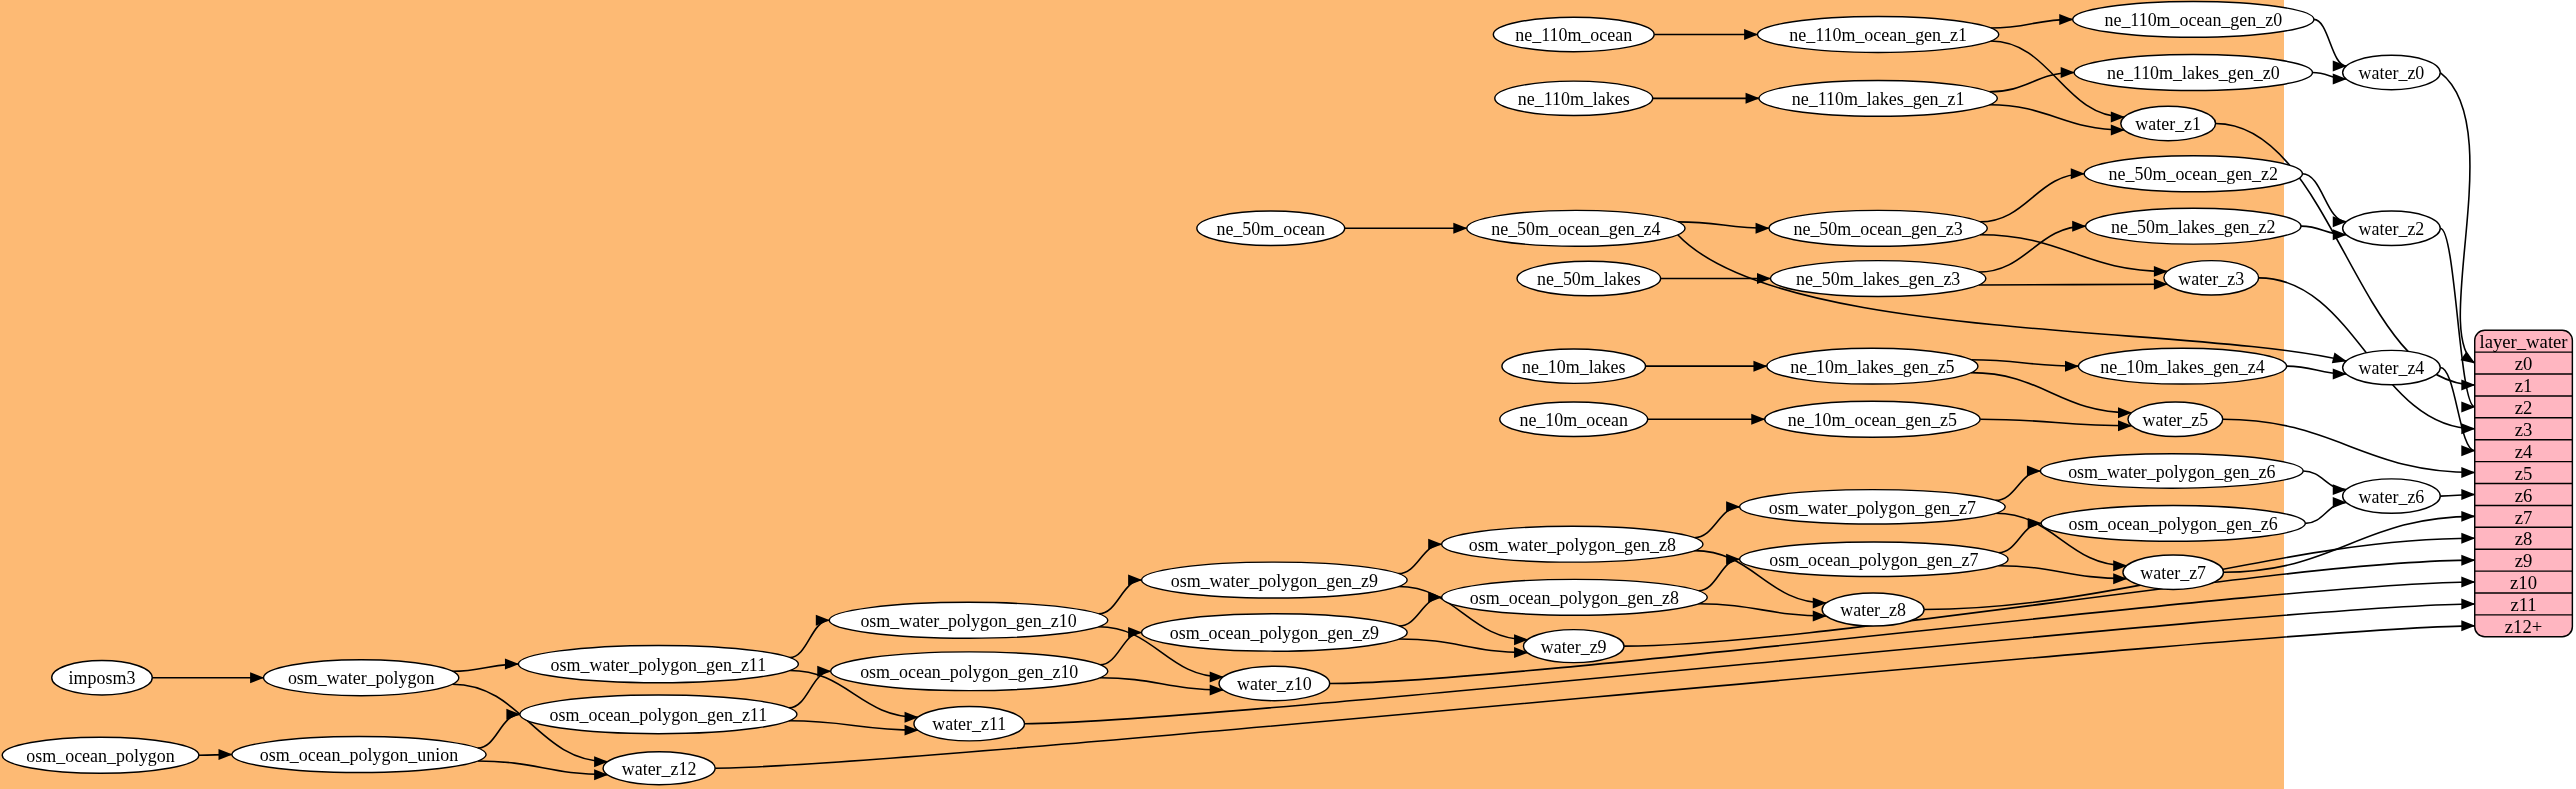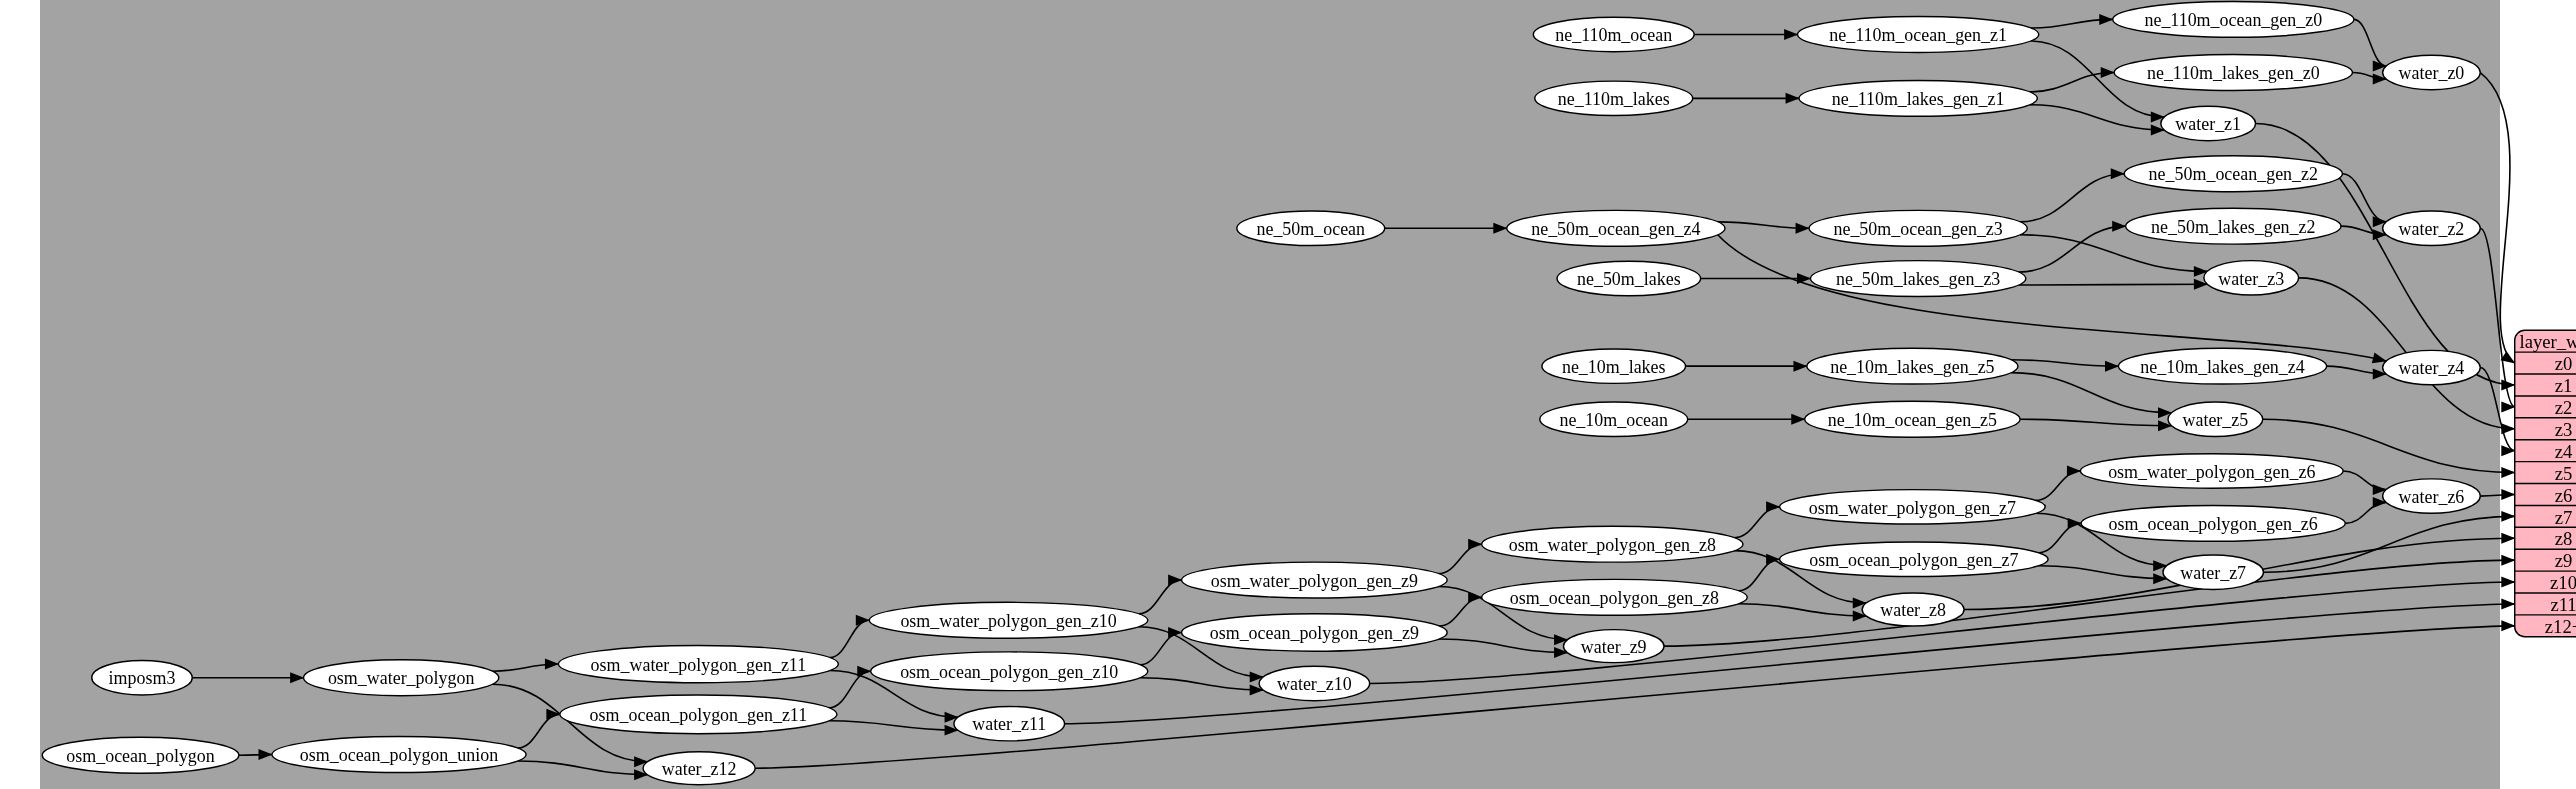--- a/index.html
+++ b/index.html
@@ -1,22 +1,21 @@
 <!DOCTYPE html>
 <html style="font-size:11.5px"><head>
 <meta charset="utf-8">
 <style>
   html, body { margin: 0; padding: 0; background: #ffffff; }
   .canvas {
     position: relative;
-    width: 2460px;
+    width: 2284px;
     height: 789px;
-    background: #a3a3a3;
+    background: #fdba74;
     font-family: "Liberation Serif", "DejaVu Serif", serif;
-    margin-left: 40px;
   }
   svg { display: block; }
   .edge-path { fill: none; stroke: #000000; stroke-width: 2.2px; }
   .node-ellipse { fill: #ffffff; stroke: #000000; stroke-width: 2px; }
   .node-label-text {
     font-family: "Liberation Serif", "DejaVu Serif", serif;
     font-size: 25px; fill: #000000;
     text-anchor: middle; dominant-baseline: central;
   }
   .table-outline { stroke: #000000; stroke-width: 2px; }

